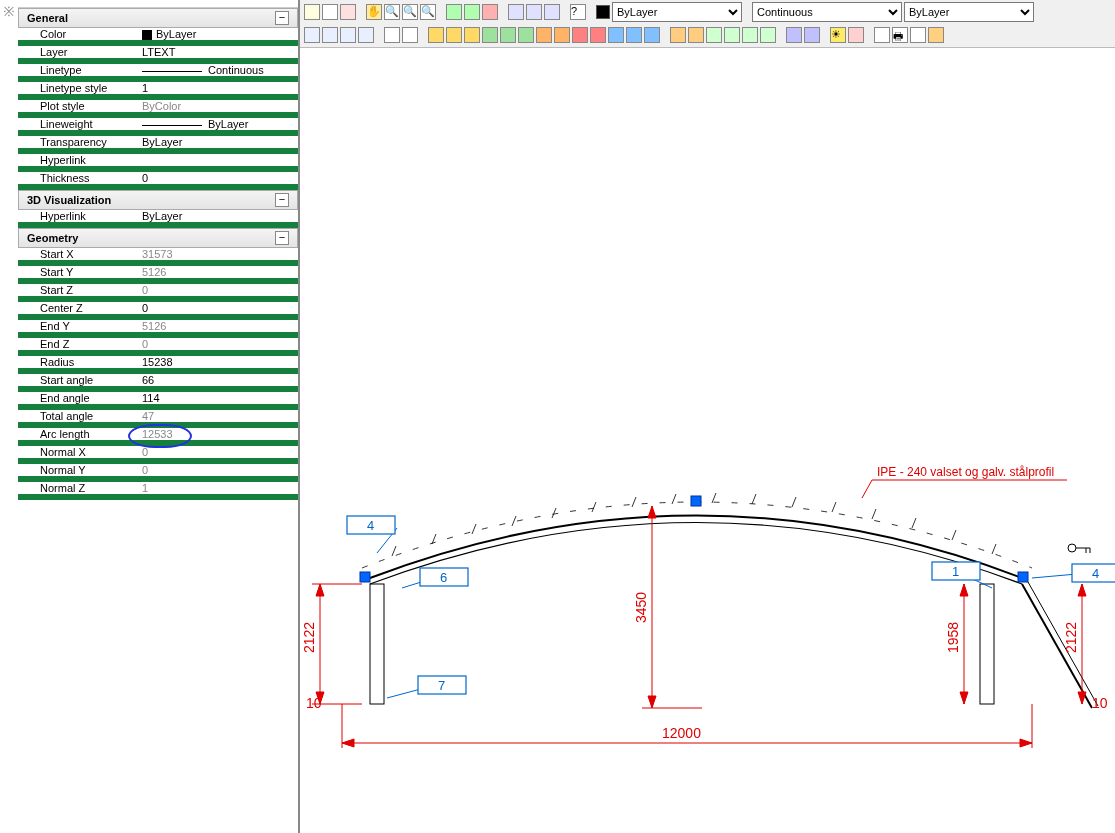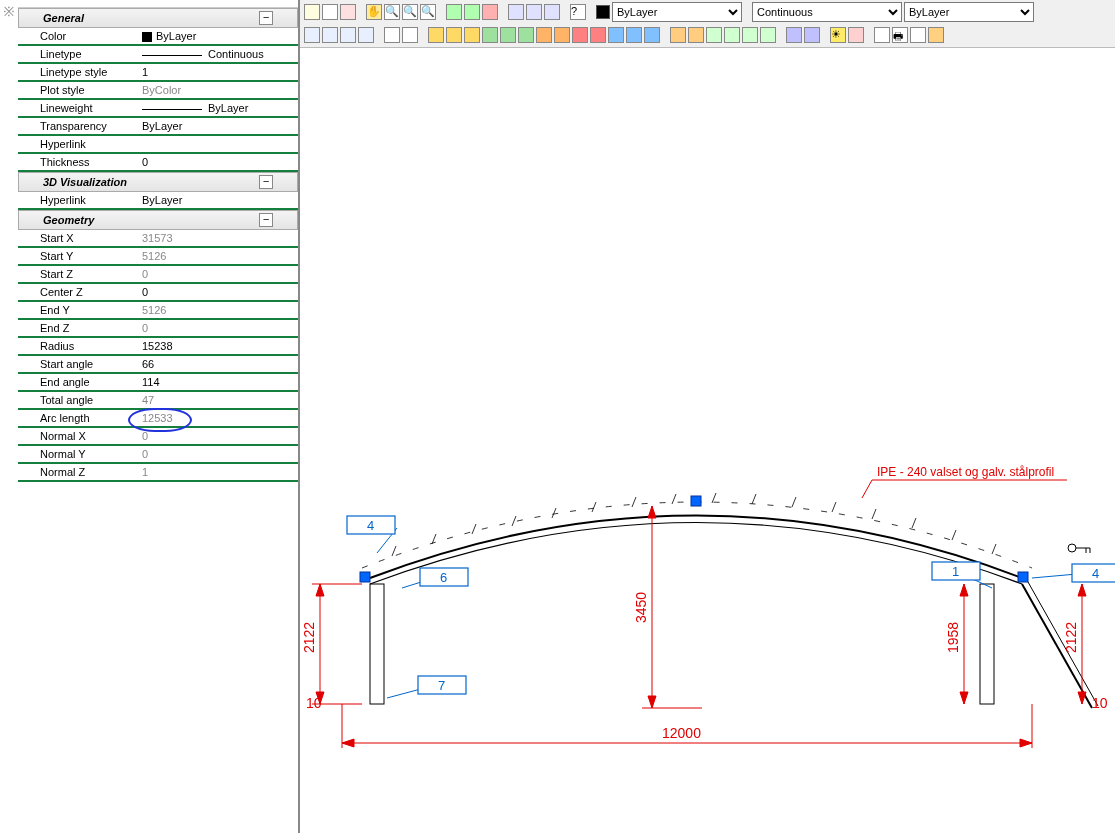--- a/index.html
+++ b/index.html
@@ -46,42 +46,41 @@
     background: #fff;
     border-right: 2px solid #888;
   }
   .panel-top-space {
     height: 8px;
     border-bottom: 1px solid #ccc;
   }
   .section-header {
     background: linear-gradient(#f4f4f4,#e4e4e4);
     border: 1px solid #aaa;
-    padding: 2px 24px;
+    padding: 2px 8px;
     font-weight: bold;
     display: flex;
     justify-content: space-between;
     align-items: center;
     cursor: pointer;
-    font-style: italic;
   }
   .collapse-btn {
     width: 14px; height: 14px;
     border: 1px solid #888;
     background: #fff;
     text-align: center;
     line-height: 10px;
     font-size: 11px;
     font-weight: normal;
   }
   .prop-row {
     display: flex;
     align-items: center;
     height: 18px;
-    border-bottom: 2px solid #15803d;
+    border-bottom: 6px solid #15803d;
   }
   .prop-label {
     width: 120px;
     padding-left: 22px;
     color: #000;
   }
   .prop-value {
     flex: 1;
     padding-left: 4px;
     color: #000;
@@ -163,20 +162,24 @@
   <div class="panel-top-space"></div>
 
   <div class="section-header">
     <span>General</span>
     <span class="collapse-btn">−</span>
   </div>
   <div id="general-rows">
       <div class="prop-row">
         <div class="prop-label">Color</div>
         <div class="prop-value"><span class="prop-swatch"></span>ByLayer</div>
+      </div>
+      <div class="prop-row">
+        <div class="prop-label">Layer</div>
+        <div class="prop-value">LTEXT</div>
       </div>
       <div class="prop-row">
         <div class="prop-label">Linetype</div>
         <div class="prop-value"><span class="line-sample"></span>Continuous</div>
       </div>
       <div class="prop-row">
         <div class="prop-label">Linetype style</div>
         <div class="prop-value">1</div>
       </div>
       <div class="prop-row">

